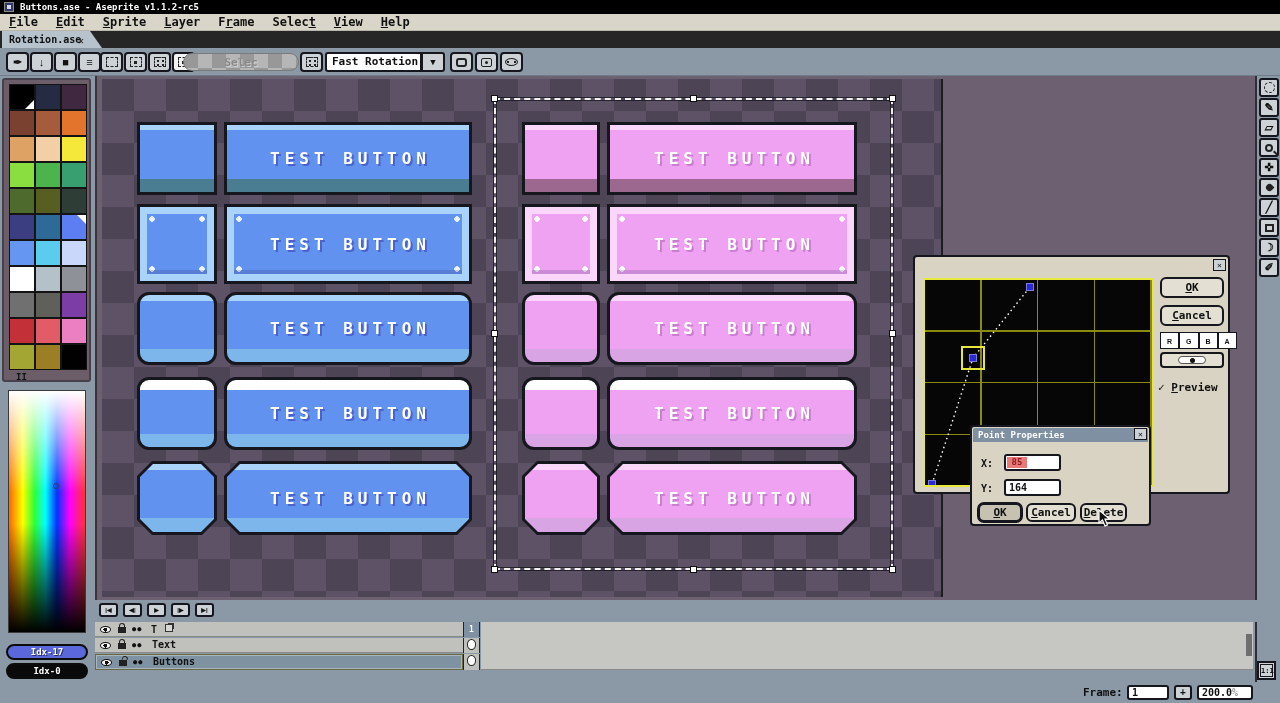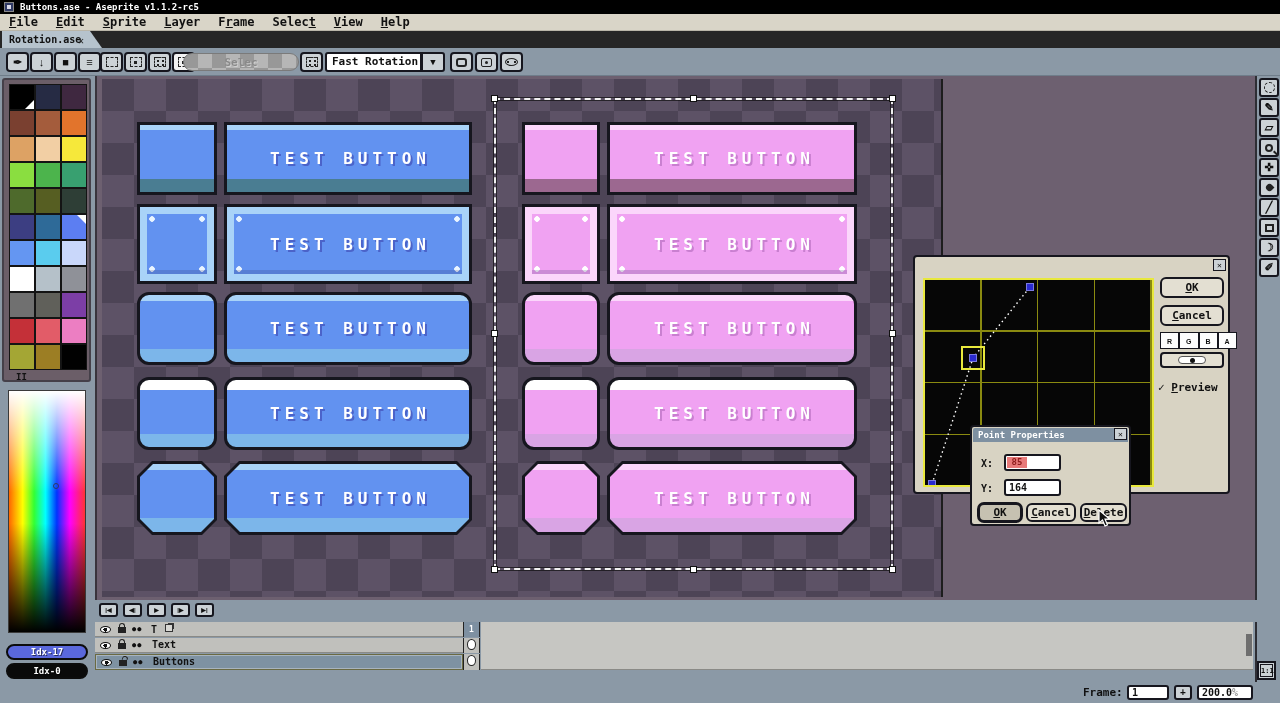--- a/index.html
+++ b/index.html
@@ -154,21 +154,21 @@
   .chan-row{position:absolute;left:245px;top:75px;width:64px;height:17px;display:flex;}
   .chan-btn{flex:1;background:#fdfdfd;border:1px solid #16161e;font-size:7px;font-weight:bold;
             color:#111;text-align:center;line-height:15px;}
   .mode-btn{position:absolute;left:245px;top:95px;width:64px;height:16px;background:#e3dfd2;
             border:2px solid #16161e;border-radius:4px;}
   .mode-pill{position:absolute;left:16px;top:2px;width:28px;height:8px;background:#fff;
              border:1px solid #555;border-radius:4px;}
   .mode-pill::after{content:"";position:absolute;left:11px;top:1px;width:5px;height:5px;
              background:#111;border-radius:50%;}
   .preview-row{position:absolute;left:243px;top:124px;font-size:11px;font-weight:bold;color:#111;}
-  .dlg-point{left:970px;top:425px;width:161px;height:101px;z-index:11;}
+  .dlg-point{left:970px;top:425px;width:181px;height:101px;z-index:11;}
   .pp-label{position:absolute;font-size:10px;font-weight:bold;color:#111;}
   .pp-entry{position:absolute;left:32px;width:57px;height:17px;background:#fff;
             border:2px solid #16161e;border-radius:3px;font-size:10px;font-weight:bold;
             color:#111;line-height:13px;padding-left:3px;}
   .pp-sel{position:absolute;left:1px;top:1px;width:20px;height:11px;background:#e87a7a;
           color:#8f1d1d;font-size:9px;line-height:11px;text-align:center;}
   .cursor-arrow{position:absolute;left:125px;top:82px;width:15px;height:18px;z-index:5;}
 
   
   .playstrip{position:absolute;left:95px;top:600px;width:1185px;height:22px;background:#8b99a6;}

